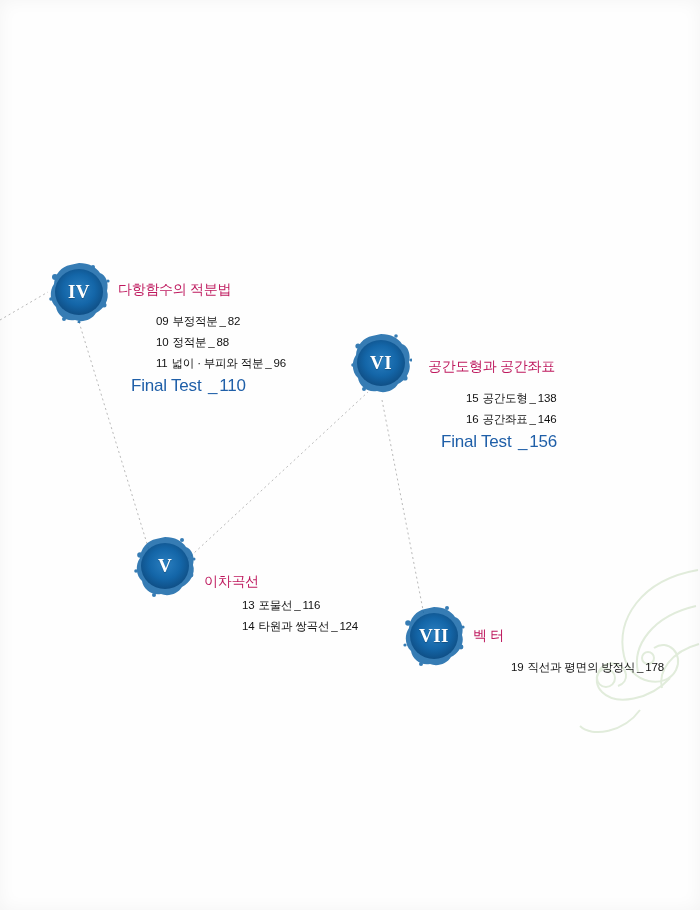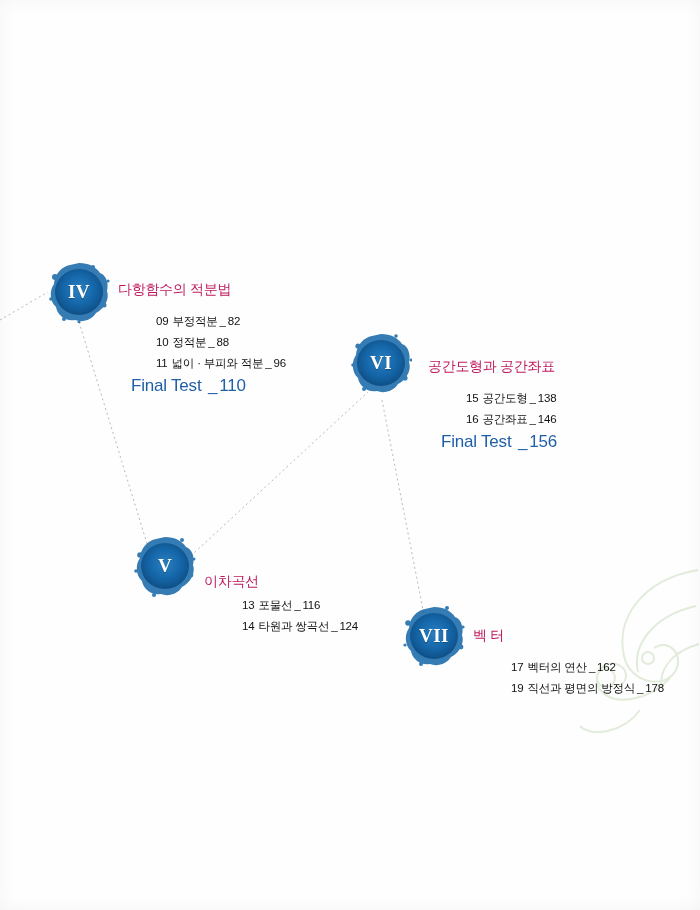--- a/index.html
+++ b/index.html
@@ -282,21 +282,18 @@
           <circle cx="60" cy="22" r="1.6"></circle>
             <circle cx="2" cy="40" r="1.6"></circle>
         </g>
         <ellipse cx="31" cy="31" rx="24" ry="23" fill="url(#g7)"></ellipse>
       </svg>
       <div class="numeral">VII</div>
     </div>
     <div class="chapter-title" style="left:70px; top:22px;">벡 터</div>
     <div class="entries" style="left:70px; top:52px;">
       <div class="entry">
-        <span class="num">17</span><span class="ttl">벡터의 연산</span><span class="pg">_</span><span class="pg">162</span>
-      </div>
-      <div class="entry">
         <span class="num">19</span><span class="ttl">직선과 평면의 방정식</span><span class="pg">_</span><span class="pg">178</span>
       </div>
     </div>
   </div>
 
 </div>
 
 </body></html>

